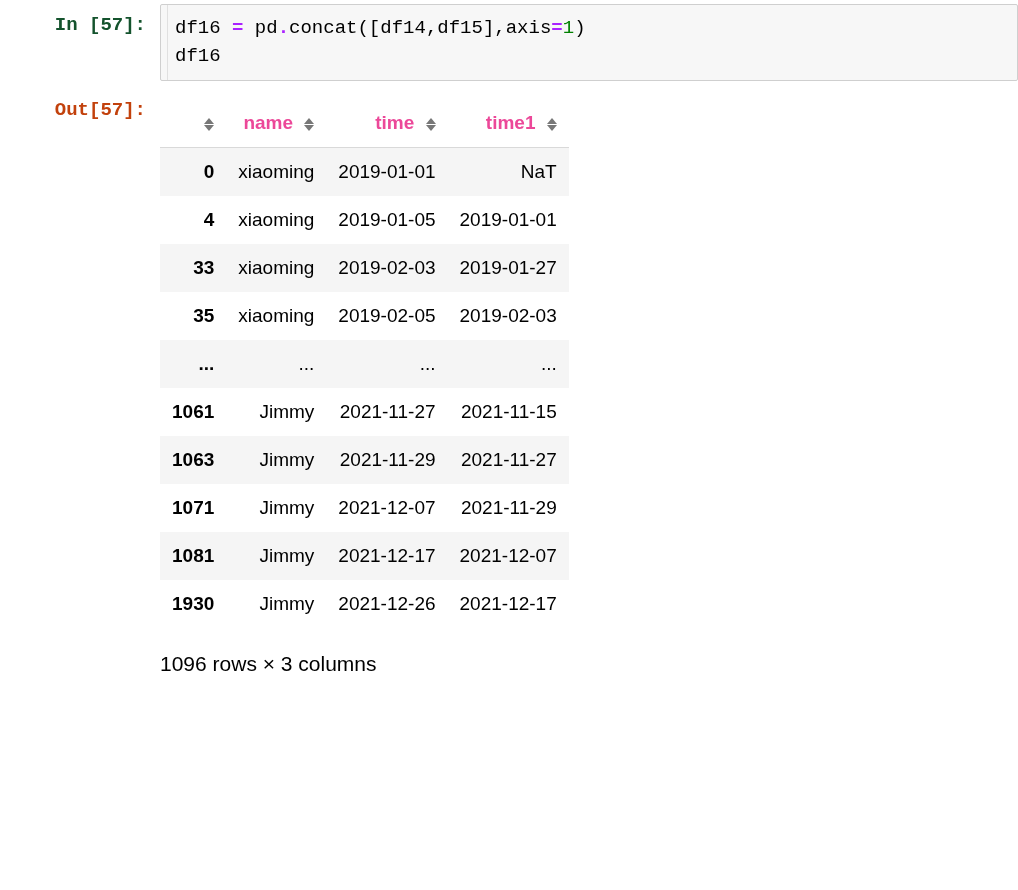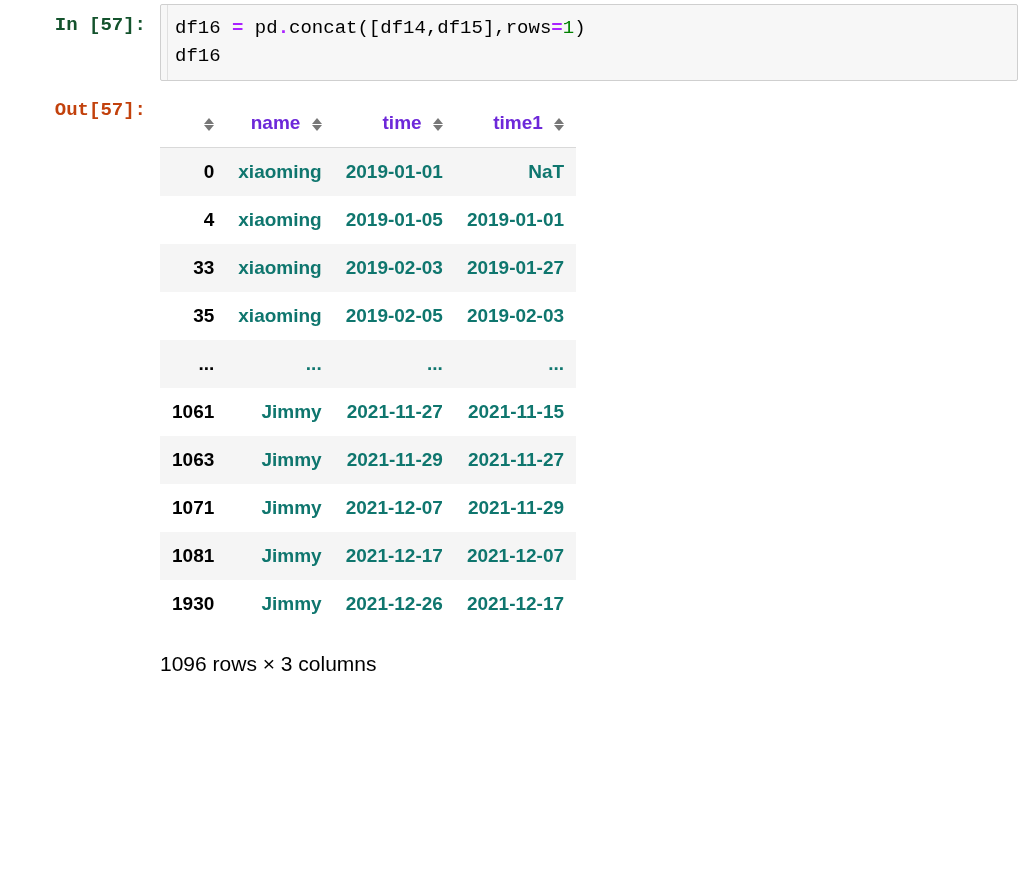--- a/index.html
+++ b/index.html
@@ -55,38 +55,38 @@
     font-size: 19px;
     margin-bottom: 20px;
   }
   table.df th, table.df td {
     padding: 13px 12px;
     text-align: right;
     border: none;
   }
   table.df thead th {
     font-weight: bold;
-    color: #6d28d9;
+    color: #ec4899;
     border-bottom: 1px solid #d9d9d9;
     background: #fff;
   }
   table.df tbody tr:nth-child(odd) td,
   table.df tbody tr:nth-child(odd) th {
     background: #f5f5f5;
   }
   table.df tbody tr:nth-child(even) td,
   table.df tbody tr:nth-child(even) th {
     background: #fff;
   }
   table.df tbody th {
     font-weight: bold;
   }
   table.df tbody td {
-    font-weight: bold;
-    color: #0f766e;
+    font-weight: normal;
+    color: #000000;
   }
   .sort-icon {
     display: inline-flex;
     flex-direction: column;
     justify-content: center;
     gap: 1px;
     margin-left: 6px;
     vertical-align: middle;
   }
   .sort-icon .tri-up {
@@ -107,21 +107,21 @@
     padding: 4px 0 20px 0;
   }
 </style>
 </head>
 <body>
 
 <div class="cell">
   <div class="prompt prompt-in">In [57]:</div>
   <div class="code-area">
     <div>
-      <span>df16</span> <span class="tk-op">=</span> <span>pd</span><span class="tk-op">.</span><span>concat</span>([<span>df14</span>,<span>df15</span>],<span>rows</span><span class="tk-op">=</span><span class="tk-num">1</span>)
+      <span>df16</span> <span class="tk-op">=</span> <span>pd</span><span class="tk-op">.</span><span>concat</span>([<span>df14</span>,<span>df15</span>],<span>axis</span><span class="tk-op">=</span><span class="tk-num">1</span>)
     </div>
     <div>df16</div>
   </div>
 </div>
 
 <div class="cell">
   <div class="prompt prompt-out">Out[57]:</div>
   <div class="output-area">
     <table class="df">
       <thead>

